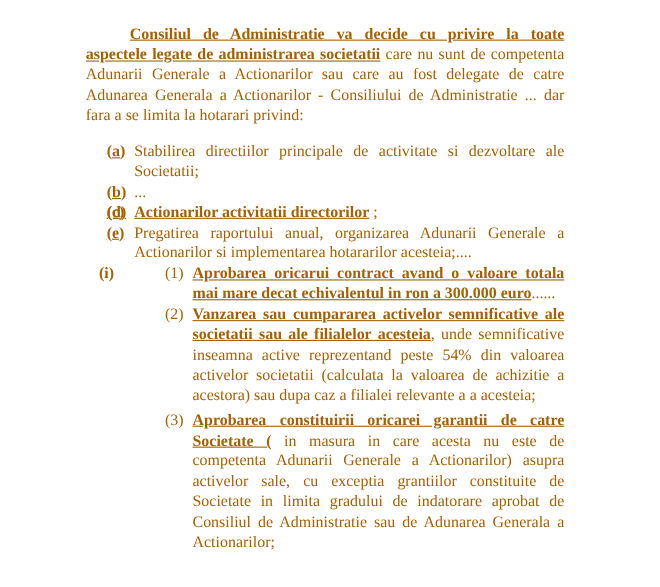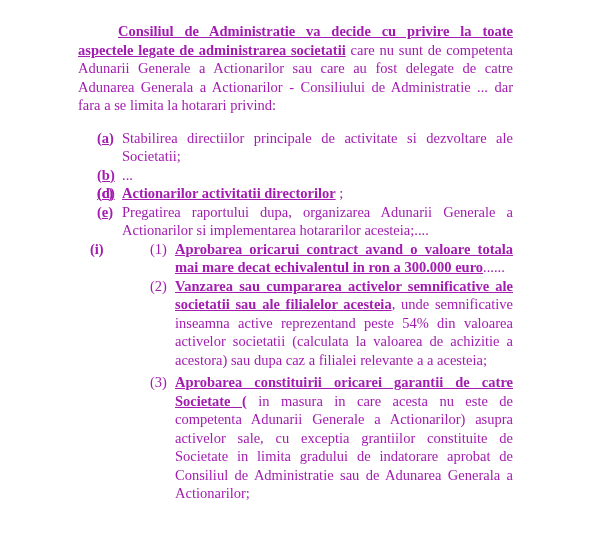--- a/index.html
+++ b/index.html
@@ -11,21 +11,21 @@
     width: 600px;
     height: 534px;
     overflow: hidden;
   }
   .doc {
     box-sizing: border-box;
     width: 600px;
     height: 534px;
     padding: 22px 87px 0 78px;
     background: #ffffff;
-    color: #a21caf;
+    color: #a16207;
     font-family: "Liberation Serif", serif;
     font-size: 14.5px;
     line-height: 18.5px;
     text-align: justify;
     overflow: hidden;
   }
   .bu {
     font-weight: 700;
     text-decoration: underline;
   }
@@ -80,21 +80,21 @@
 
   <div class="item-a">
     <span class="lbl bu">(c)</span>
   </div>
 
   <div class="item-a">
     <span class="lbl bu">(d)</span><span class="bu">Actionarilor activitatii directorilor</span><span> ;</span>
   </div>
 
   <div class="item-a">
-    <span class="lbl bu">(e)</span><span>Pregatirea raportului dupa, organizarea Adunarii Generale a Actionarilor si implementarea hotararilor acesteia;....</span>
+    <span class="lbl bu">(e)</span><span>Pregatirea raportului anual, organizarea Adunarii Generale a Actionarilor si implementarea hotararilor acesteia;....</span>
   </div>
 
   <div class="item-i">
     <span class="lbl">(i)</span>
   </div>
 
   <div class="item-n">
     <span class="lbl">(1)</span><span class="bu">Aprobarea oricarui contract avand o valoare totala mai mare decat echivalentul in ron a 300.000 euro</span><span>......</span>
   </div>
 

